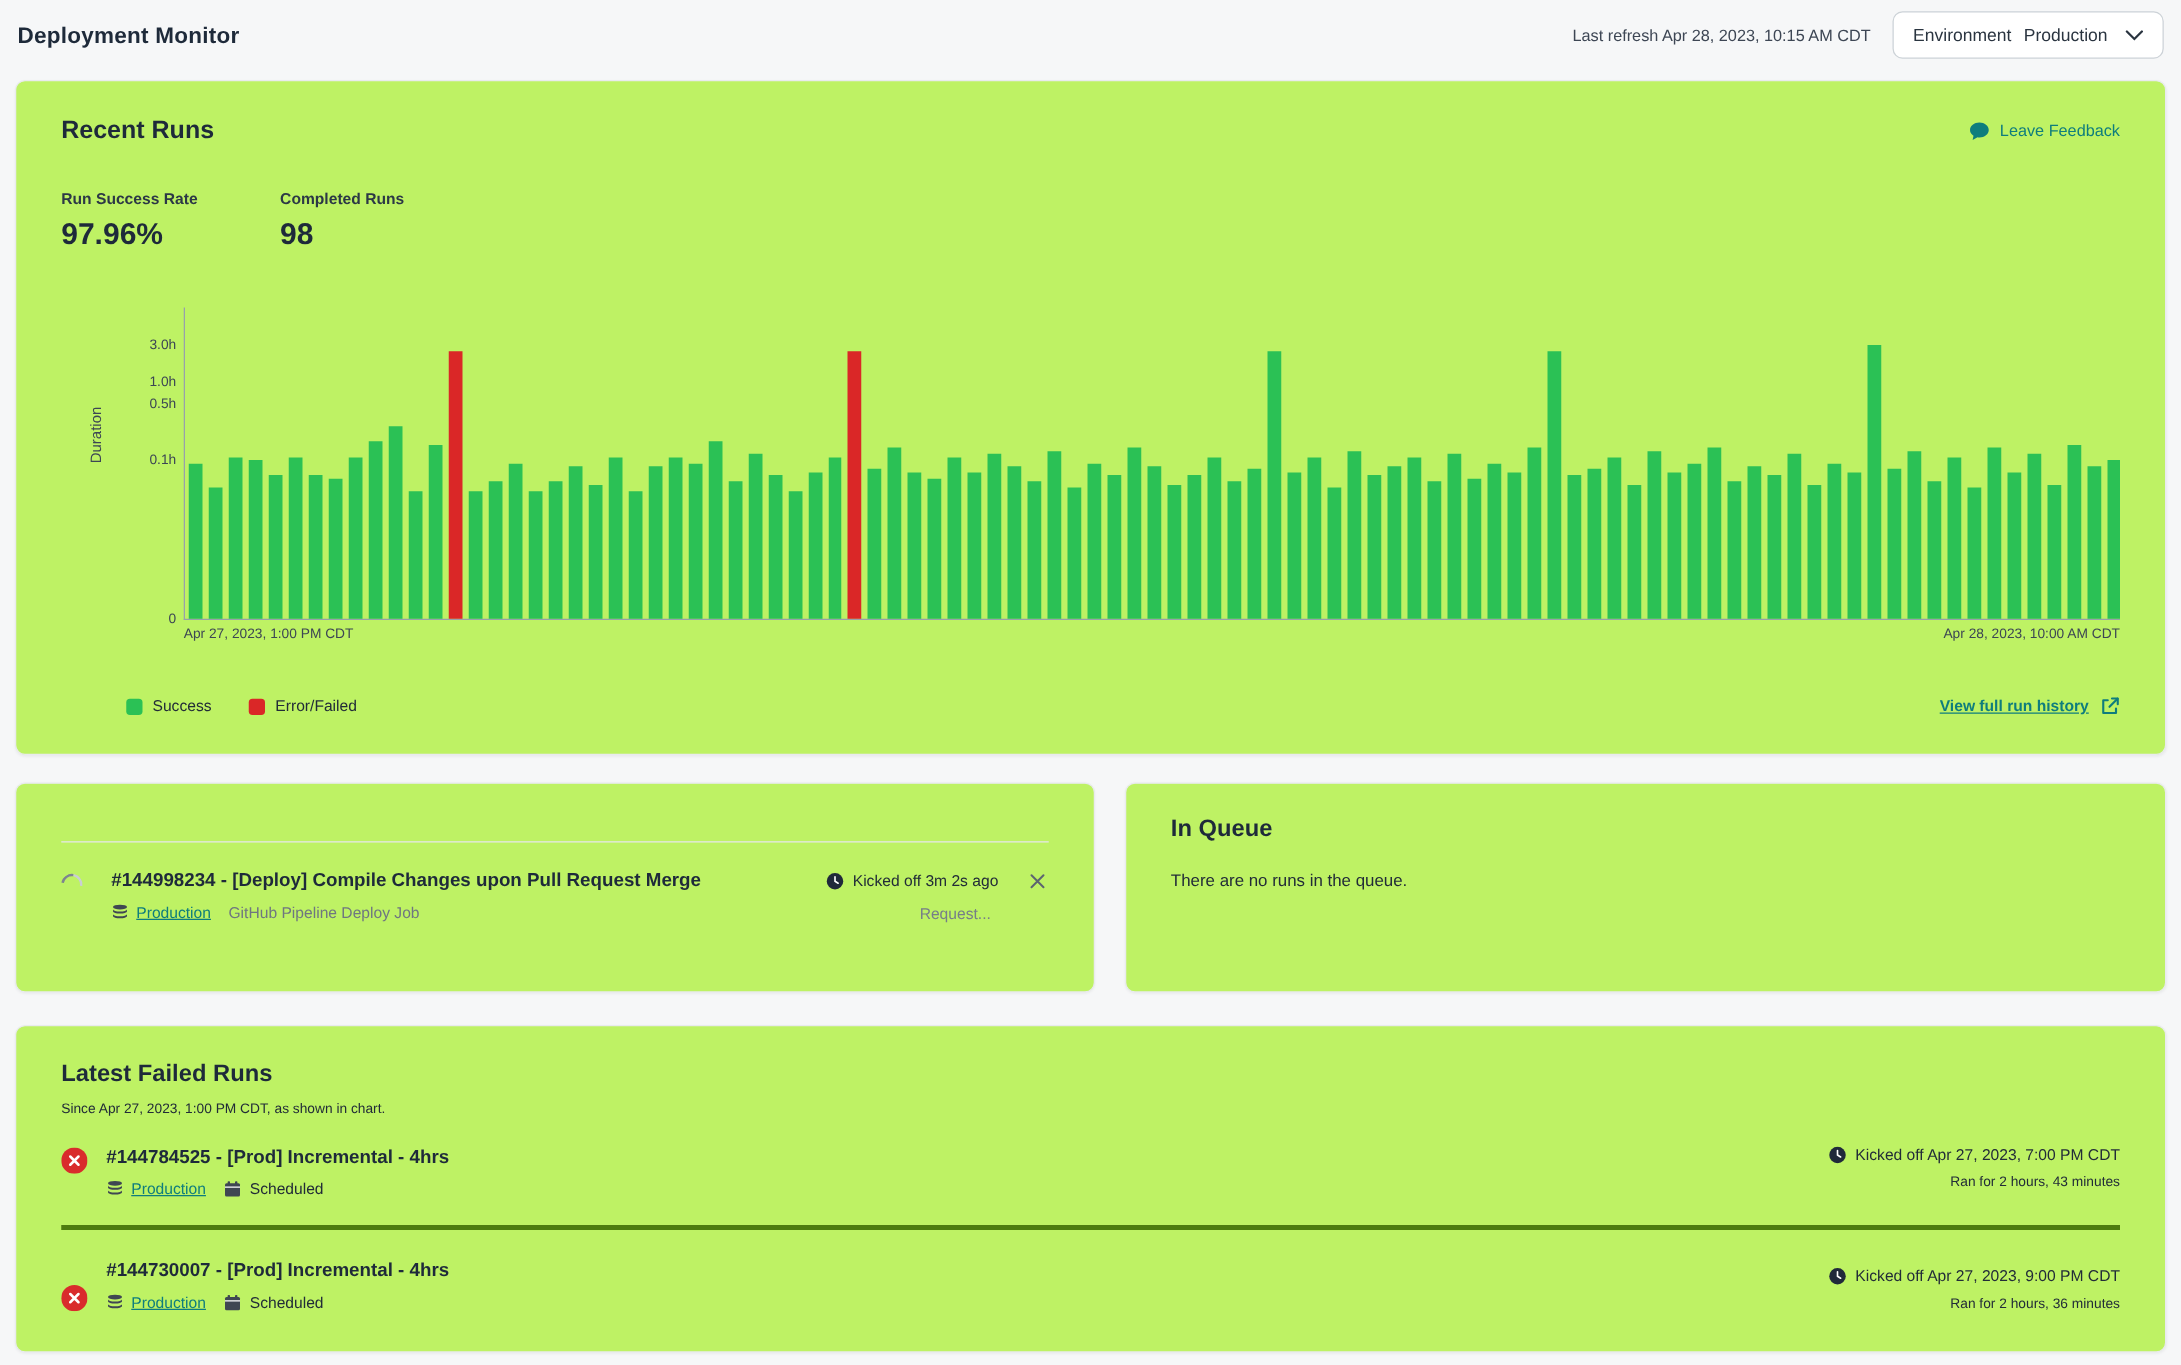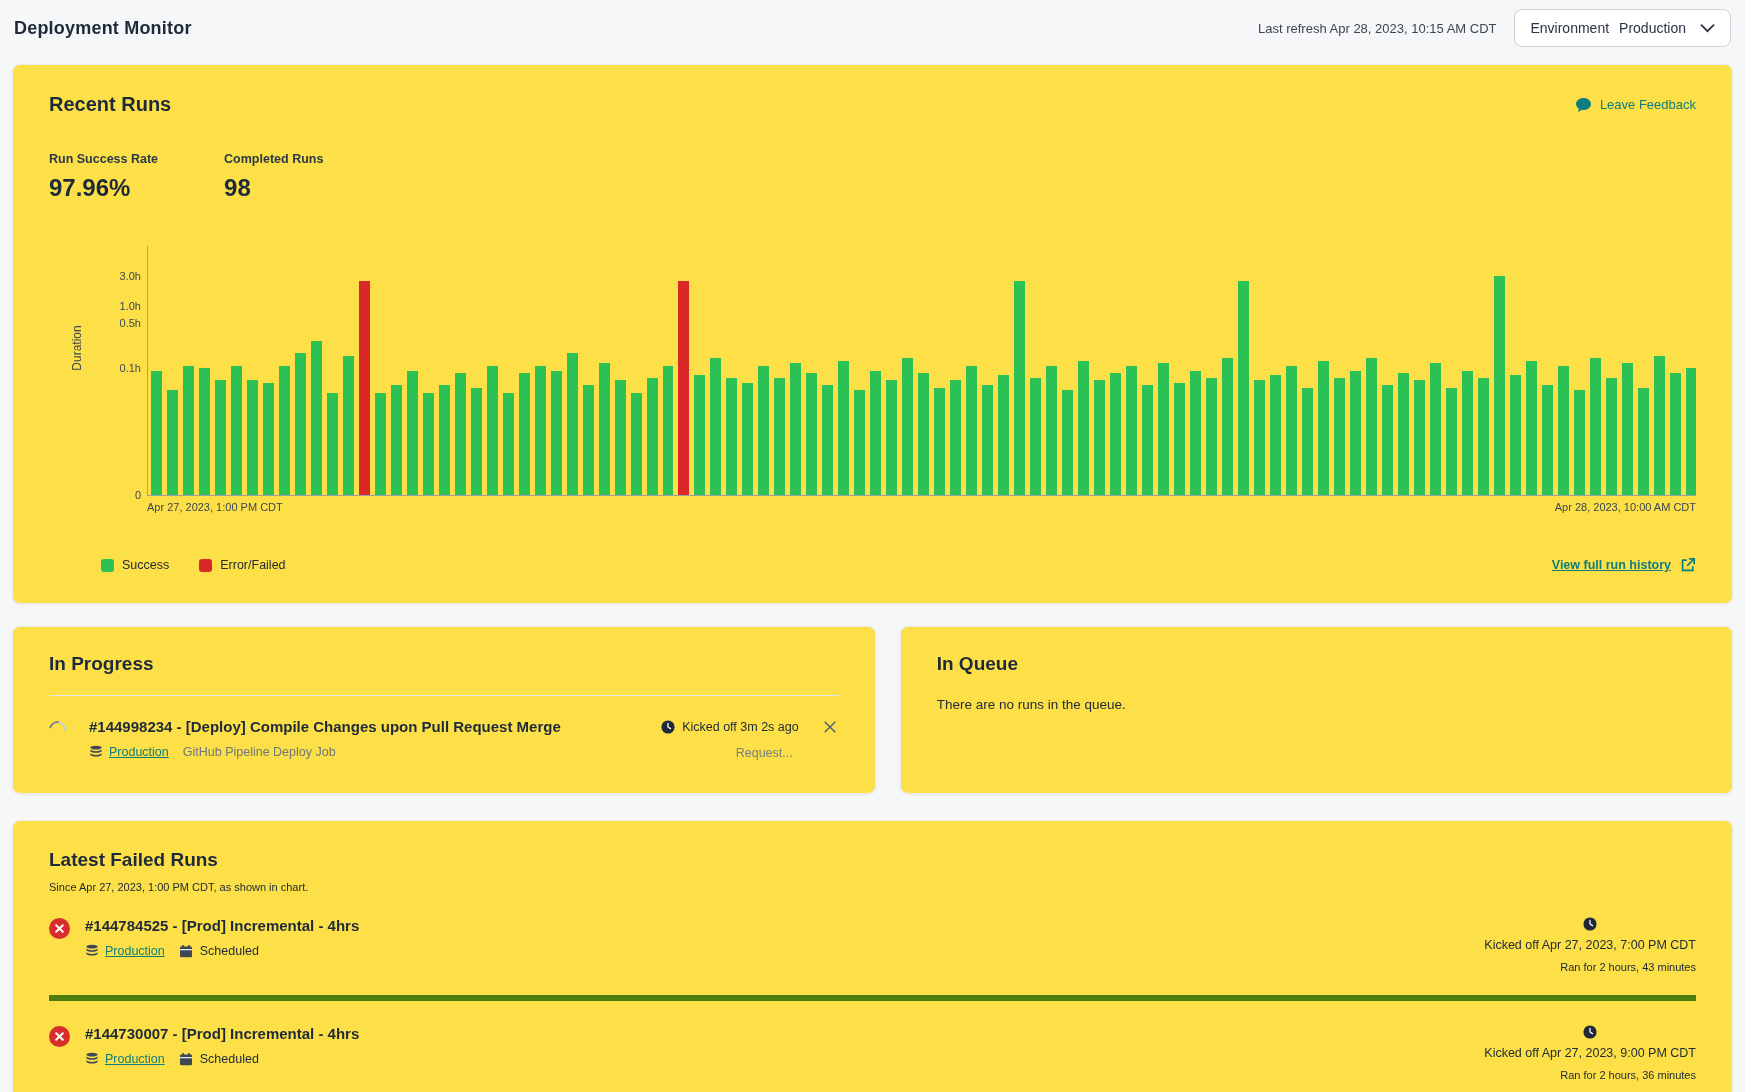--- a/index.html
+++ b/index.html
@@ -9,21 +9,21 @@
   
   .topbar { display:flex; align-items:center; height:56px; padding:0 2px; }
   .page-title { font-size:18px; font-weight:700; color:#1e2a3a; letter-spacing:.2px; }
   .topbar-right { margin-left:auto; display:flex; align-items:center; gap:18px; }
   .last-refresh { font-size:13px; color:#3d4654; }
   .env-select { display:flex; align-items:center; gap:10px; background:#fff; border:1px solid #ccd2d7;
                 border-radius:8px; height:38px; padding:0 15px; font-size:14px; color:#2a3440; cursor:pointer; }
   .env-select .chev { display:flex; margin-left:4px; }
 
   
-  .card { background:#fde047; border:1px solid #e9ebed; border-radius:8px;
+  .card { background:#bef264; border:1px solid #e9ebed; border-radius:8px;
           box-shadow:0 1px 2px rgba(16,24,40,.05); }
   .card-pad { padding:26px 36px; }
   .card-h { font-size:20px; font-weight:700; color:#1e2a3a; }
 
   
   .recent-runs { margin-top:8px; padding:28px 36px 30px 36px; }
   .rr-head { display:flex; align-items:center; }
   .leave-feedback { margin-left:auto; display:flex; align-items:center; gap:8px; color:#0e7d7d;
                     font-size:13px; cursor:pointer; }
   .stats { display:flex; gap:66px; margin-top:36px; }
@@ -70,24 +70,24 @@
   .kicked { display:flex; align-items:center; gap:7px; font-size:12.5px; color:#222c38; white-space:nowrap; }
   .close-btn { background:none; border:none; cursor:pointer; display:flex; padding:2px; }
   .running { font-size:12.5px; color:#767e88; margin-top:10px; padding-right:46px; }
 
   .queue-empty { font-size:13.5px; color:#222c38; margin-top:22px; }
 
   
   .card-failed { margin-top:26px; padding:28px 36px 10px 36px; }
   .failed-sub { font-size:11px; color:#222c38; margin-top:10px; }
   .failed-row { display:flex; align-items:flex-start; padding:24px 0 22px 0; }
-  .failed-row + .failed-row { border-top:6px solid #4d7c0f; }
+  .failed-row + .failed-row { border-top:4px solid #4d7c0f;align-items:flex-end; }
   .badge-col { width:36px; padding-top:1px; }
   .fr-right { margin-left:auto; text-align:right; }
-  .fr-right .kicked { justify-content:flex-end;flex-direction:column; }
+  .fr-right .kicked { justify-content:flex-end; }
   .ranfor { font-size:11px; color:#222c38; margin-top:9px; }
 
   svg { display:block; }
 </style>
 </head>
 <body>
 
 <div class="topbar">
   <h1 class="page-title">Deployment Monitor</h1>
   <div class="topbar-right">
@@ -262,21 +262,20 @@
             <path d="M14 2L7.6 8.4"></path>
           </svg>
       </span>
     </div>
   </div>
 </section>
 
 <div class="row2">
 
   <section class="card card-pad card-inprogress">
-    <h2 class="sub-h">In Progress</h2>
     <hr class="ip-divider">
     <div class="run-row">
       <div class="spinner-col">
         <div class="spinner"></div>
       </div>
       <div class="run-main">
         <div class="run-title">#144998234 - [Deploy] Compile Changes upon Pull Request Merge</div>
         <div class="run-meta">
           <span class="env-link">
             <span>

